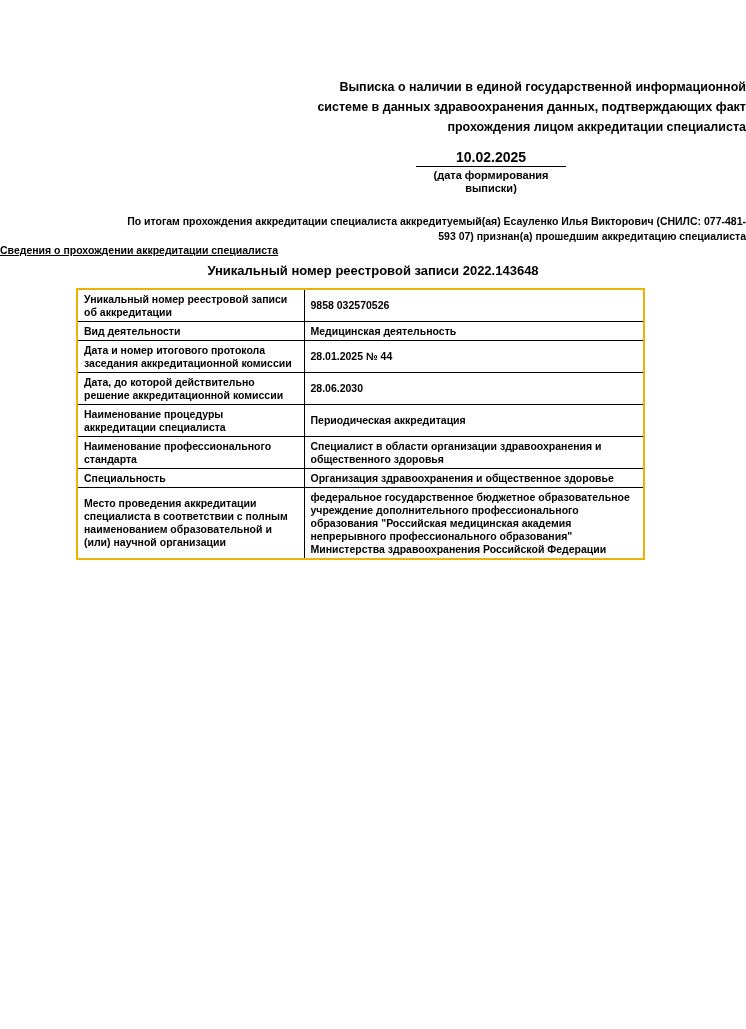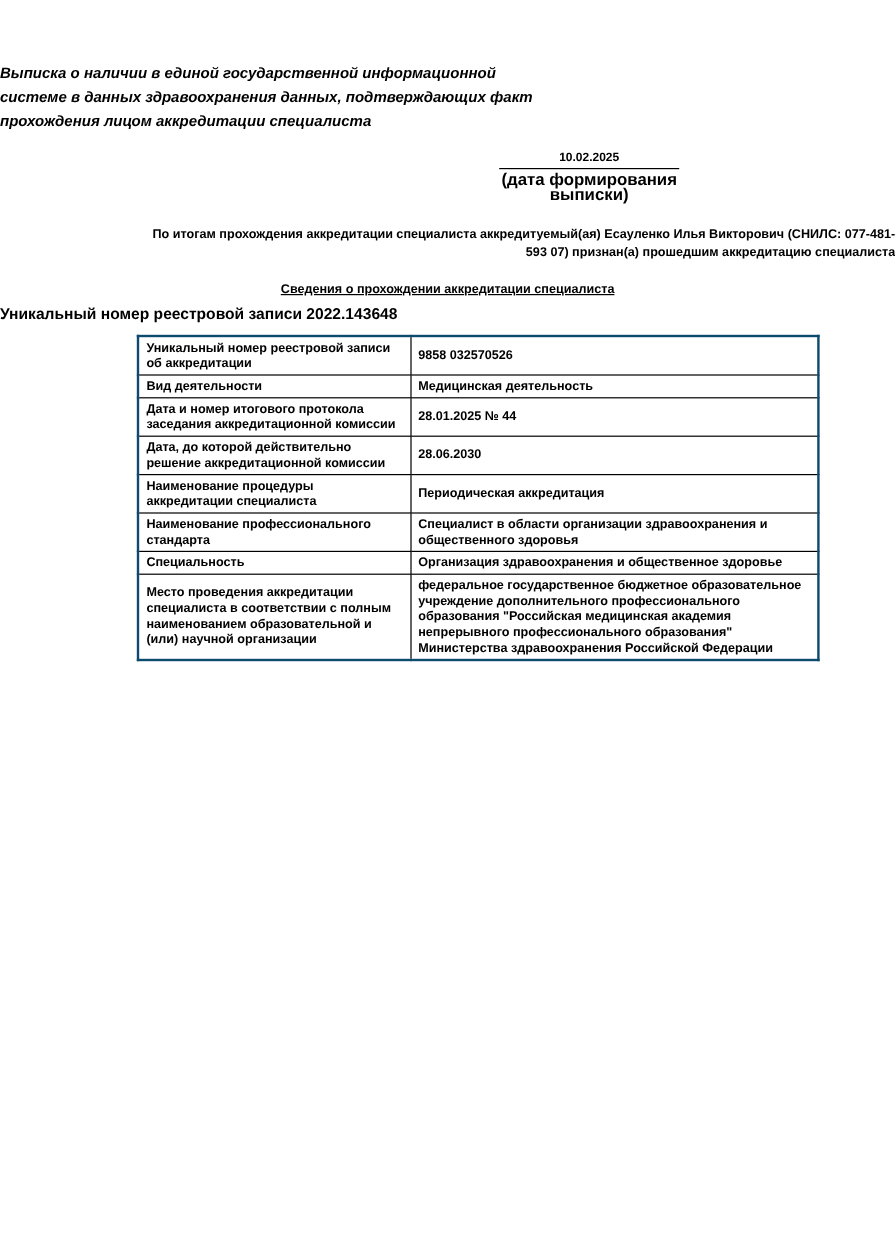--- a/index.html
+++ b/index.html
@@ -6,75 +6,74 @@
   html, body { background: #ffffff; }
   body {
     width: 746px;
     height: 1029px;
     font-family: "Liberation Sans", sans-serif;
     color: #000000;
     position: relative;
     overflow: hidden;
   }
   .doc-title {
-    margin-top: 51px;
-    text-align: left;
+    margin-top: 77px;
+    text-align: right;
     font-size: 12.5px;
     font-weight: bold;
     line-height: 20px;
-    font-style: italic;
   }
   .date-block {
     width: 150px;
     margin: 14px 0 0 416px;
     text-align: center;
   }
   .date-value {
     display: block;
-    font-size: 10px;
+    font-size: 14px;
     font-weight: bold;
     line-height: 13px;
     padding-bottom: 2px;
     border-bottom: 1.5px solid #000;
   }
   .date-caption {
     display: block;
-    font-size: 14px;
+    font-size: 11px;
     font-weight: bold;
     line-height: 13px;
     padding-top: 2px;
   }
   .intro {
     margin-top: 19px;
     text-align: right;
     font-size: 10.5px;
     font-weight: bold;
     line-height: 15px;
   }
   .section-heading {
-    margin-top: 17px;
-    text-align: center;
+    margin-top: 0;
+    text-align: left;
     font-size: 10.5px;
     font-weight: bold;
     line-height: 13px;
     text-decoration: underline;
   }
   .registry-heading {
     margin-top: 5px;
-    text-align: left;
+    text-align: center;
     font-size: 13px;
     font-weight: bold;
     line-height: 17px;
   }
   table.acc-table {
     border-collapse: collapse;
     table-layout: fixed;
     width: 567px;
-    margin: 9px 0 0 114px;
-    border: 2px solid #0c4a6e;
+    margin: 9px 0 0 76px;
+    border: 2px solid #eab308;
   }
   table.acc-table td {
     border: 1px solid #000;
     font-size: 10.5px;
     font-weight: bold;
     line-height: 13px;
     vertical-align: middle;
     padding: 2.5px 8px 2.5px 6px;
     word-wrap: break-word;
   }

